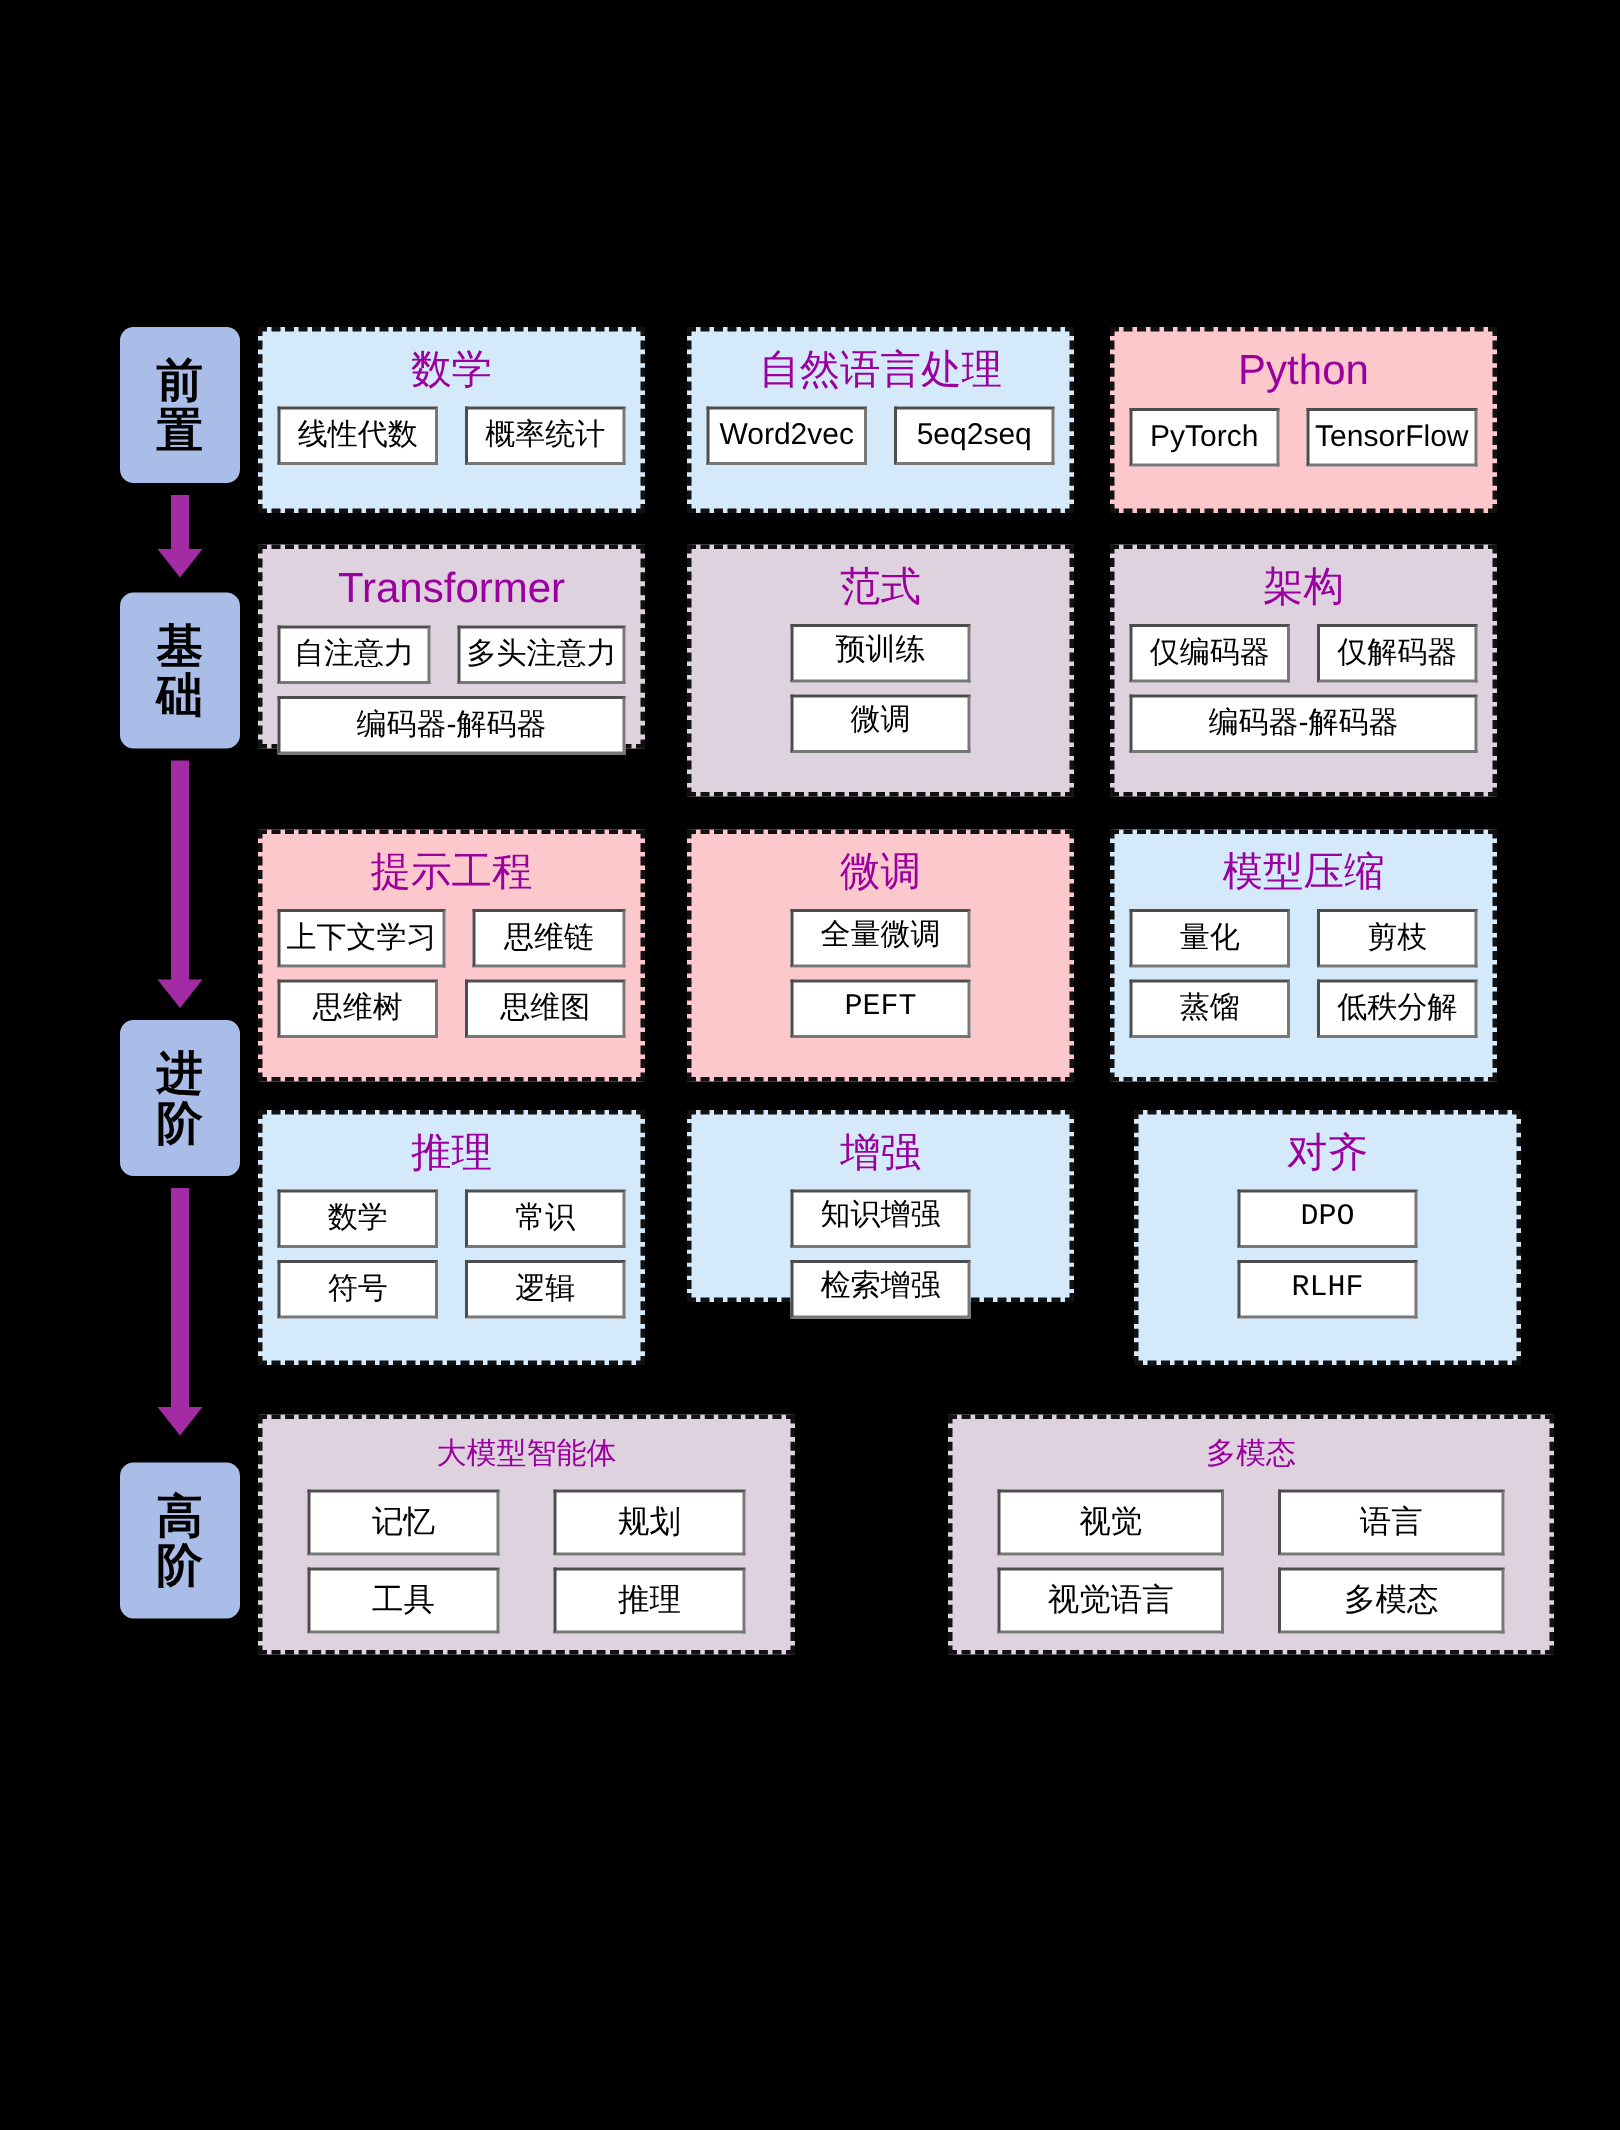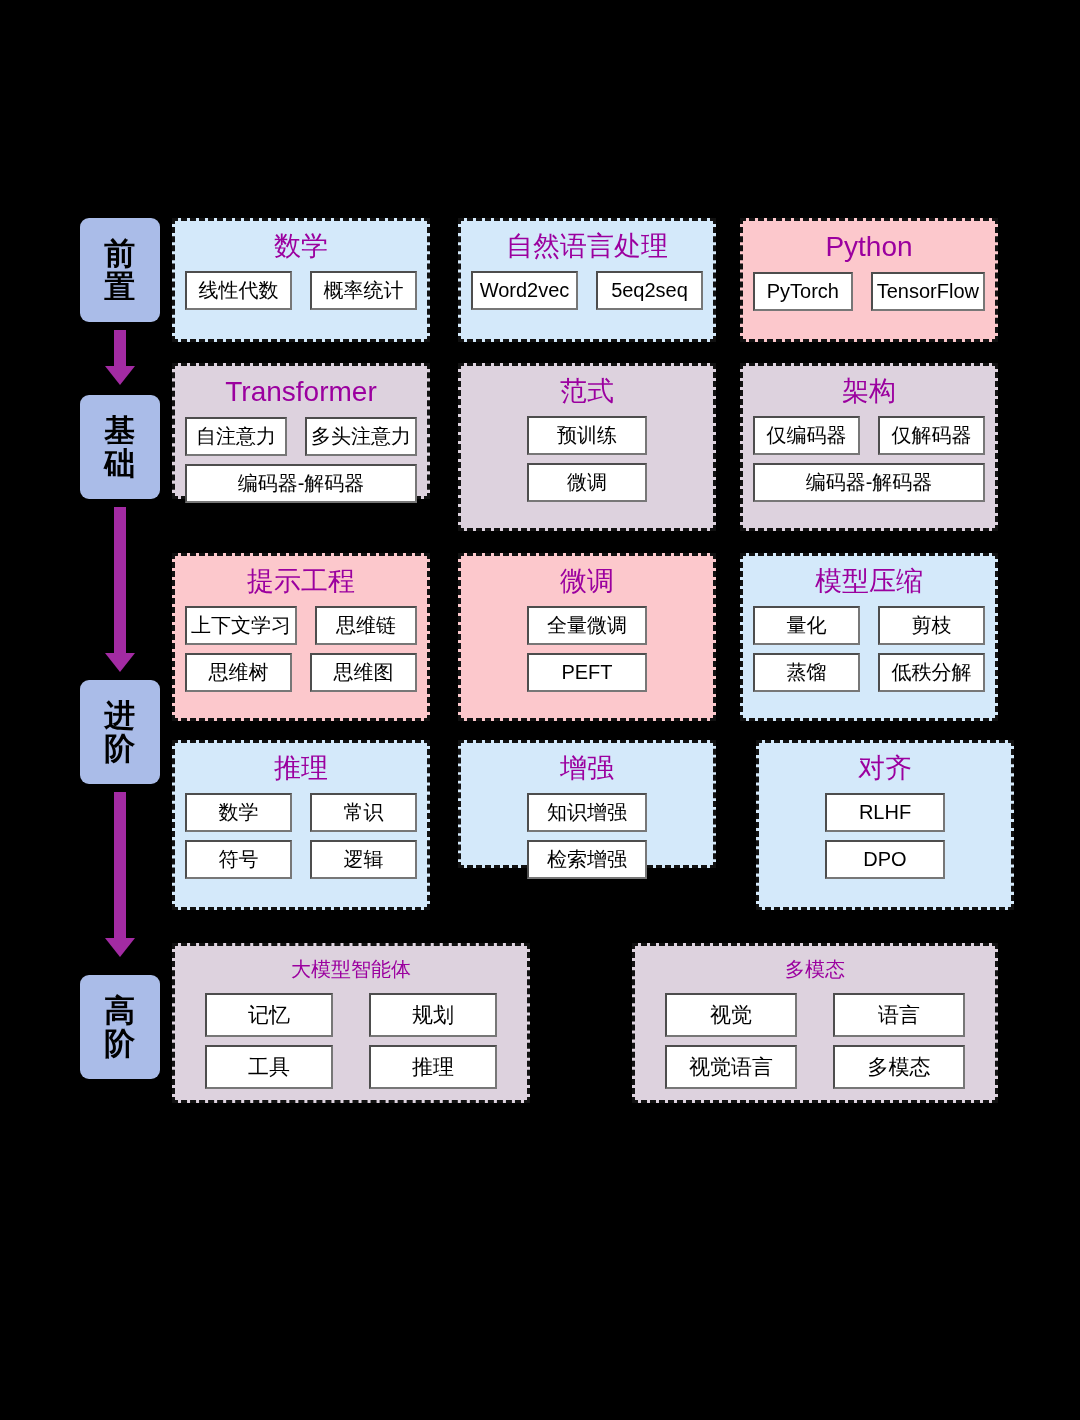--- a/index.html
+++ b/index.html
@@ -103,21 +103,21 @@
     font-size: 20px;
     padding: 6px 4px 7px 4px;
     line-height: 1.1;
     white-space: nowrap;
     font-family: "Liberation Sans", "DejaVu Sans", sans-serif;
   }
   .item.wide { flex: 1 1 100%; }
 
   
   .item-row.center { justify-content: center; }
-  .item-row.center .item { flex: 0 0 120px; }
+  .item-row.center .item { flex: 0 0 120px; font-family: Liberation Mono, monospace; }
 
   
   .group.bottom .item-rows { padding: 0 30px 14px 30px; }
   .group.bottom .item-row { gap: 36px; justify-content: flex-end; }
   .group.bottom .item { padding: 8px 4px 9px 4px; font-size: 21px; }
   .group.bottom .group-title { font-size: 20px; margin-top: 12px; margin-bottom: 12px; }
 </style>
 </head>
 <body>
 
@@ -283,43 +283,43 @@
       <div class="item-row center">
         <div class="item">检索增强</div>
       </div>
     </div>
   </div>
 
   <div class="group blue" style="left:756px; top:740px; width:258px; height:170px;">
     <div class="group-title">对齐</div>
     <div class="item-rows">
       <div class="item-row center">
+        <div class="item">DPO</div>
+      </div>
+      <div class="item-row center">
         <div class="item">RLHF</div>
-      </div>
-      <div class="item-row center">
-        <div class="item">DPO</div>
       </div>
     </div>
   </div>
 
   <div class="group mauve bottom" style="left:172px; top:943px; width:358px; height:160px;">
     <div class="group-title">大模型智能体</div>
     <div class="item-rows">
       <div class="item-row">
         <div class="item">记忆</div>
         <div class="item">规划</div>
       </div>
       <div class="item-row">
         <div class="item">工具</div>
         <div class="item">推理</div>
       </div>
     </div>
   </div>
 
-  <div class="group mauve bottom" style="left:632px; top:943px; width:366px; height:160px;">
+  <div class="group mauve bottom" style="left:632px; top:943px; width:404px; height:160px;">
     <div class="group-title">多模态</div>
     <div class="item-rows">
       <div class="item-row">
         <div class="item">视觉</div>
         <div class="item">语言</div>
       </div>
       <div class="item-row">
         <div class="item">视觉语言</div>
         <div class="item">多模态</div>
       </div>

